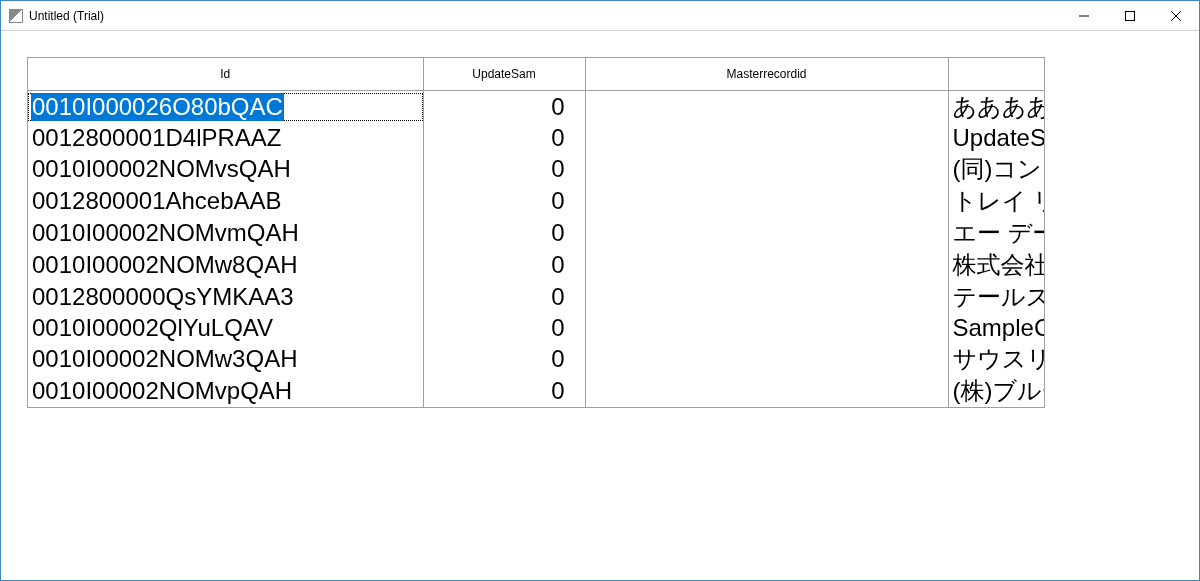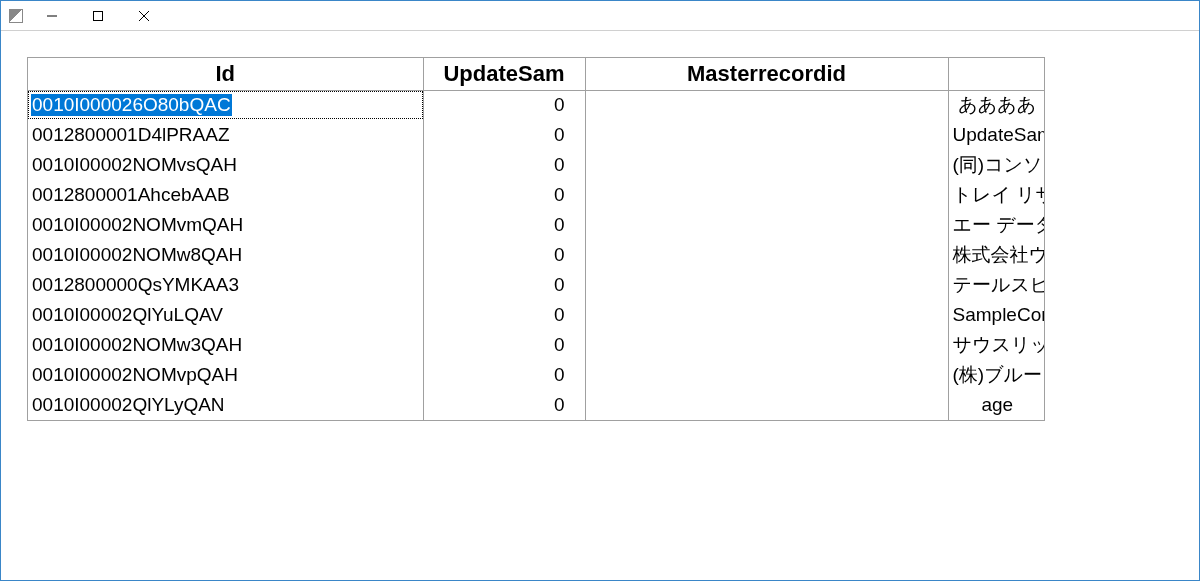--- a/index.html
+++ b/index.html
@@ -71,48 +71,48 @@
       border: 1px solid #a0a0a0;
       overflow: hidden;
     }
     table.data-grid {
       border-collapse: collapse;
       width: 1018px;
       table-layout: fixed;
     }
     table.data-grid th {
       text-align: center;
-      font-weight: 700;
-      font-size: 22px;
+      font-weight: 400;
+      font-size: 12px;
       color: #000;
       border: 1px solid #a0a0a0;
       border-top: none;
       height: 32px;
       padding: 0;
       background: #fff;
     }
     table.data-grid th:first-child { border-left: none; }
     table.data-grid th:last-child { border-right: none; }
     table.data-grid td {
-      font-size: 19px;
+      font-size: 24px;
       color: #000;
       border-left: 1px solid #a0a0a0;
       border-right: 1px solid #a0a0a0;
       height: 30px;
       padding: 0 4px;
       overflow: hidden;
       white-space: nowrap;
       vertical-align: middle;
     }
     table.data-grid td:first-child { border-left: none; }
     table.data-grid td:last-child { border-right: none; }
     .col-id { width: 395px; text-align: left; }
     .col-isdeleted { width: 162px; text-align: right; padding-right: 20px !important; }
     .col-master { width: 363px; text-align: left; }
-    .col-extra { width: 98px; text-align: center; border-right: none !important; }
+    .col-extra { width: 98px; text-align: left; border-right: none !important; }
     th.col-isdeleted { text-align: center; padding-right: 0 !important;}
     .selected-cell {
       padding: 0 !important;
     }
     .selected-inner {
       border: 1px dotted #000;
       height: 28px;
       display: flex;
       align-items: center;
       padding: 0 2px;
@@ -123,20 +123,21 @@
       color: #fff;
       padding: 0 1px;
     }
   </style>
 </head>
 <body>
 
 <div class="window">
   <div class="titlebar">
     <div class="title-icon"></div>
+    <div class="title-text">Untitled (Trial)</div>
     <div class="win-controls">
       <div class="win-btn">
         <svg viewBox="0 0 12 12">
             <line x1="1" y1="6" x2="11" y2="6" stroke="#000" stroke-width="1"></line>
           </svg>
       </div>
       <div class="win-btn">
         <svg viewBox="0 0 12 12">
             <rect x="1.5" y="1.5" width="9" height="9" stroke="#000" stroke-width="1" fill="none"></rect>
           </svg>
@@ -219,23 +220,17 @@
             <td class="col-isdeleted">0</td>
             <td class="col-master"></td>
             <td class="col-extra">サウスリッジ ビ</td>
           </tr>
           <tr>
             <td class="col-id">0010I00002NOMvpQAH</td>
             <td class="col-isdeleted">0</td>
             <td class="col-master"></td>
             <td class="col-extra">(株)ブルー ヤ</td>
           </tr>
-          <tr>
-            <td class="col-id">0010I00002QlYLyQAN</td>
-            <td class="col-isdeleted">0</td>
-            <td class="col-master"></td>
-            <td class="col-extra">age</td>
-          </tr>
         </tbody>
       </table>
     </div>
   </div>
 </div>
 
 </body></html>

